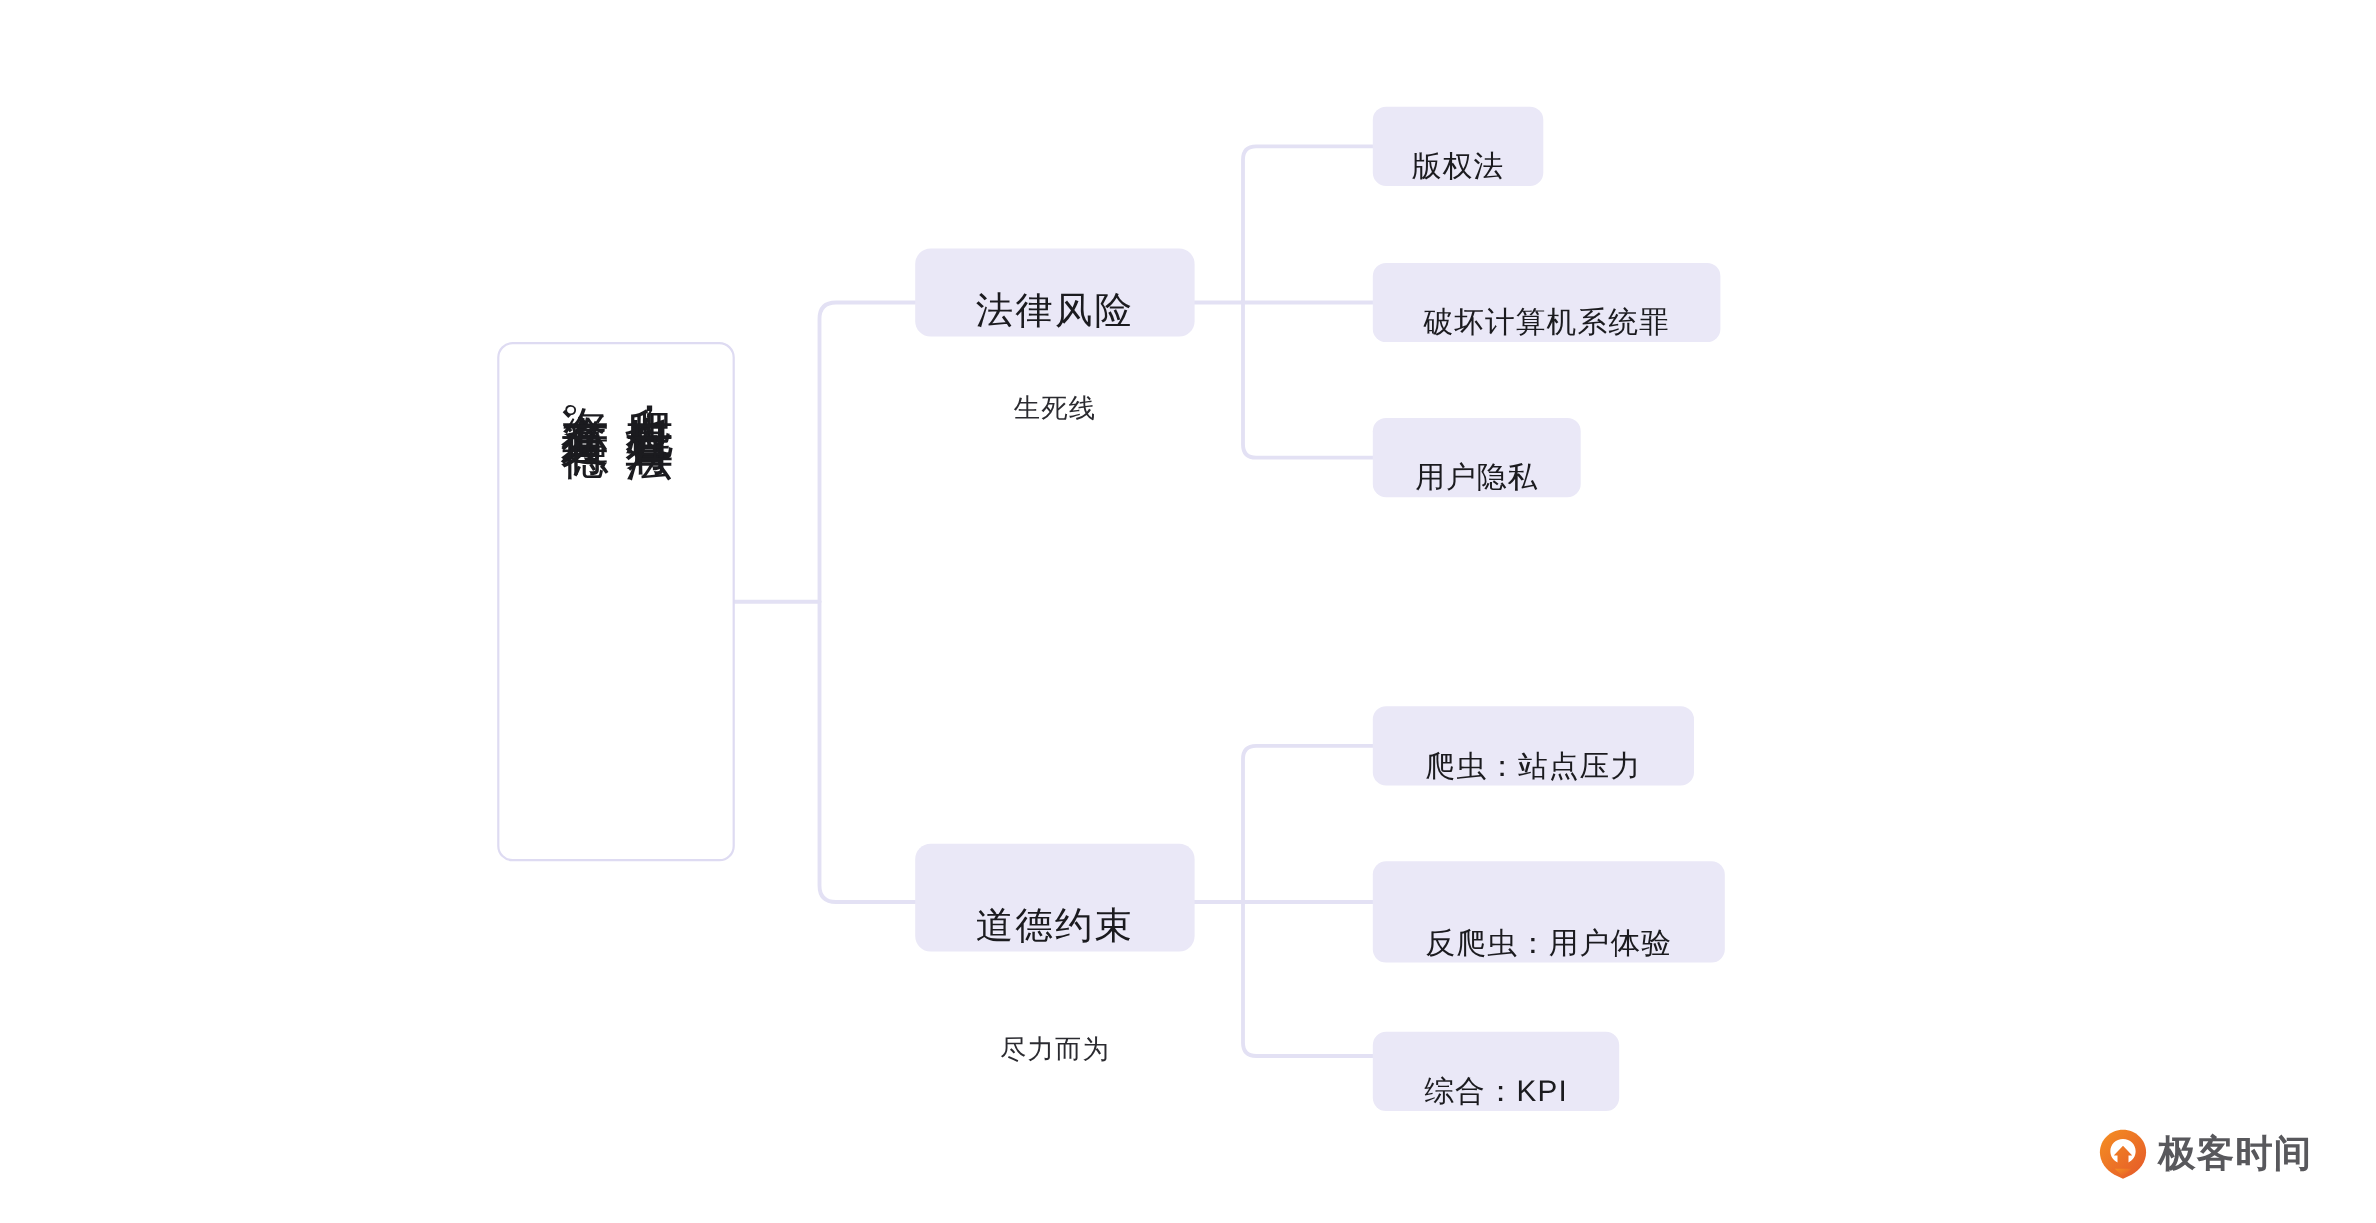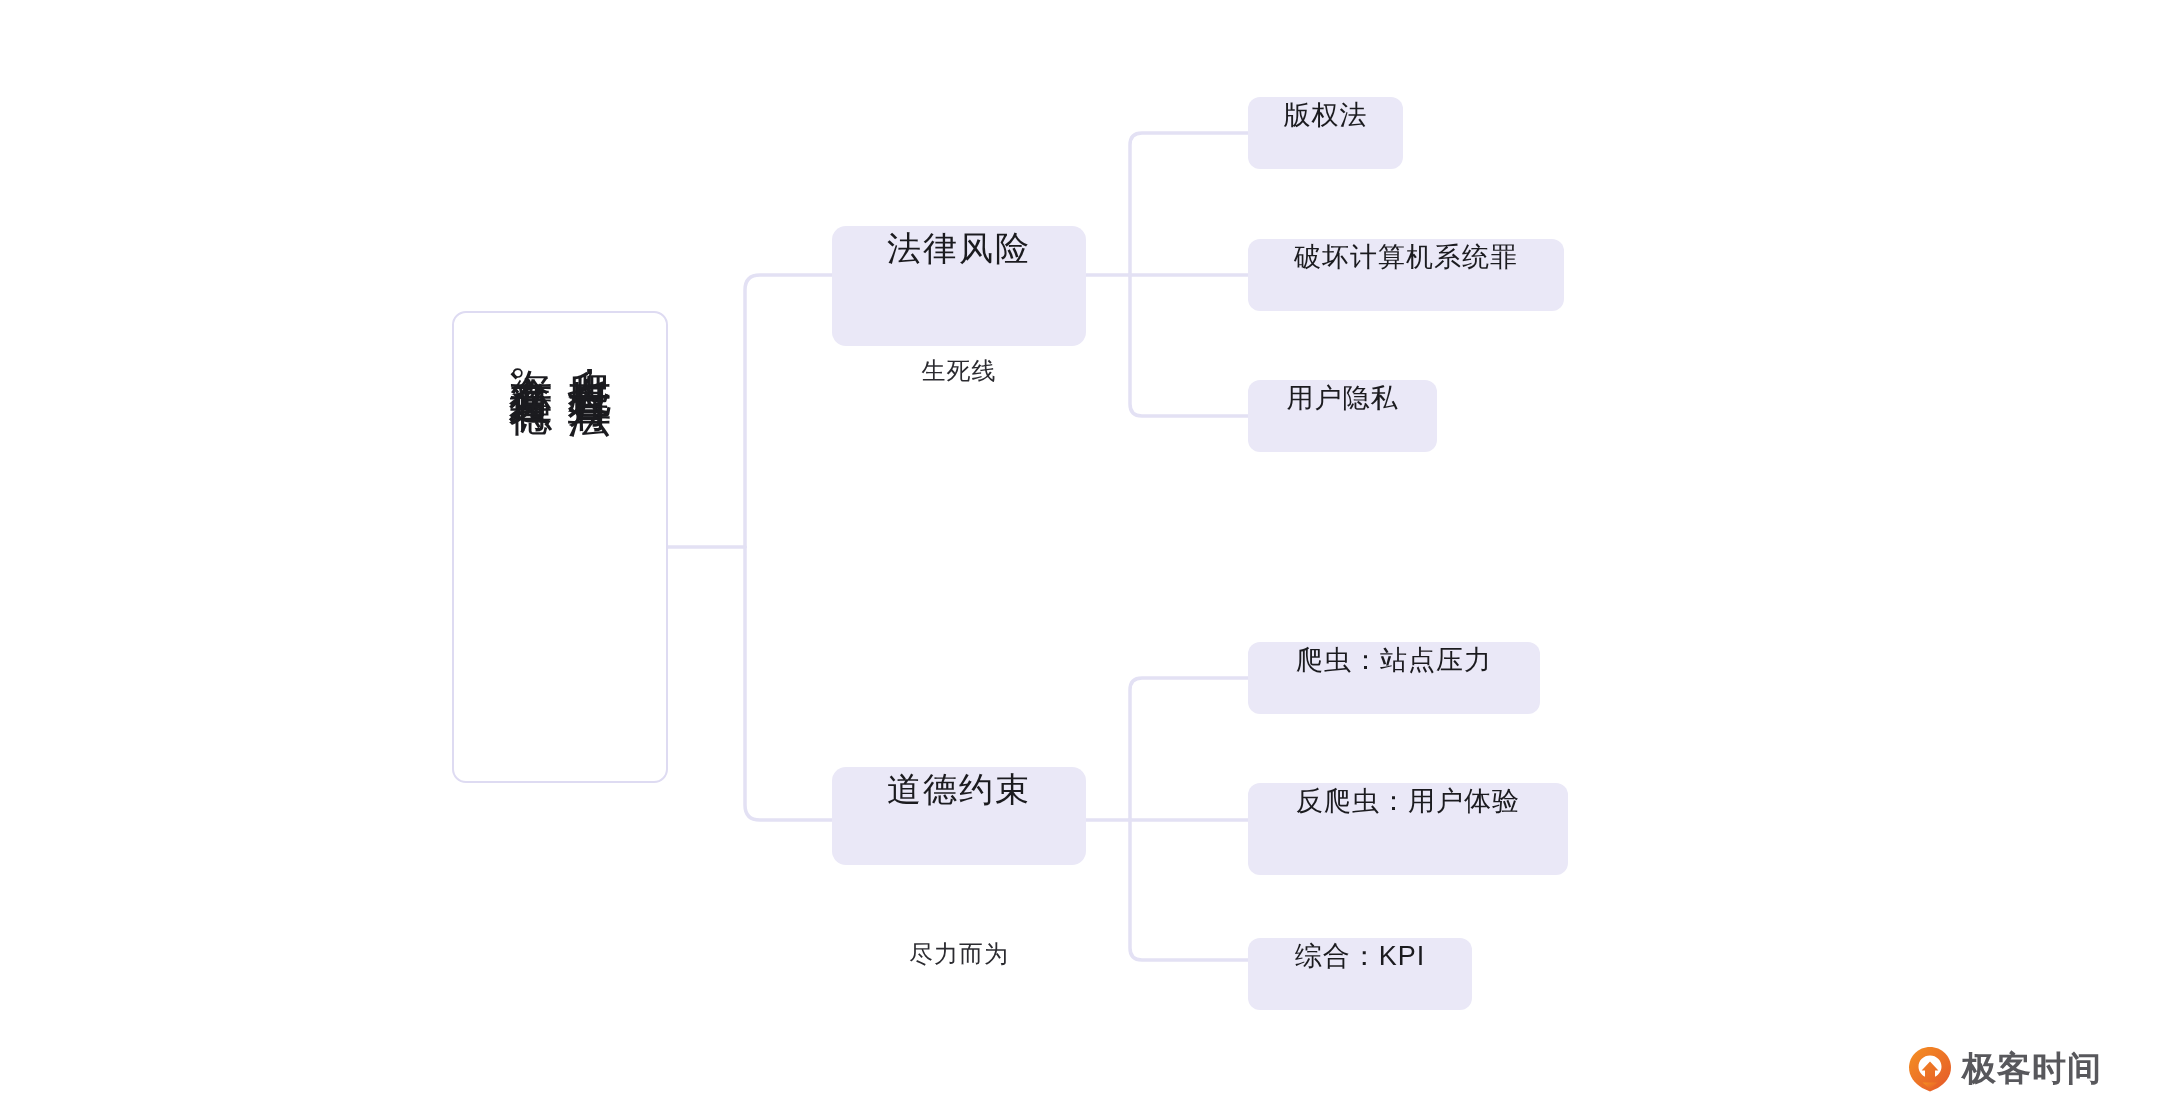--- a/index.html
+++ b/index.html
@@ -58,21 +58,21 @@
     margin: 0 6px;
   }
 
   
   .node {
     position: absolute;
     box-sizing: border-box;
     background: #eae8f7;
     border-radius: 12px;
     display: flex;
-    align-items: flex-start;
+    align-items: flex-end;
     justify-content: center;
     color: #1b1b1f;
     white-space: nowrap;
   }
   .branch {
     font-size: 34px;
     font-weight: 500;
     letter-spacing: 2px;
     border-radius: 14px;
   }
@@ -91,21 +91,20 @@
   }
 
   
   #watermark {
     position: absolute;
     left: 1908px;
     top: 1026px;
     display: flex;
     align-items: center;
     gap: 10px;
-    margin-top: 20px;
   }
   #watermark .wm-text {
     font-size: 34px;
     font-weight: 700;
     color: #58585c;
     letter-spacing: 1px;
     white-space: nowrap;
   }
 </style>
 </head>
@@ -132,21 +131,21 @@
       <path d="M1130 820 H1248"></path>
       <path d="M1130 820 V948 Q1130 960 1142 960 H1248"></path>
     </g>
   </svg>
 
   <div class="root-node">
     <span class="vcol">爬也有方且有法，</span>
     <span class="vcol">盗亦有道又有德。</span>
   </div>
 
-  <div class="node branch" style="left:832px; top:226px; width:254px; height:120px;">
+  <div class="node branch" style="left:832px; top:226px; width:254px; height:80px;">
     <span>法律风险</span>
   </div>
   <div class="sublabel" style="left:832px; top:355px; width:254px;font-family:Liberation Serif, serif;">生死线</div>
 
   <div class="node leaf" style="left:1248px; top:97px; width:155px; height:72px;">
     <span>版权法</span>
   </div>
   <div class="node leaf" style="left:1248px; top:239px; width:316px; height:72px;">
     <span>破坏计算机系统罪</span>
   </div>

